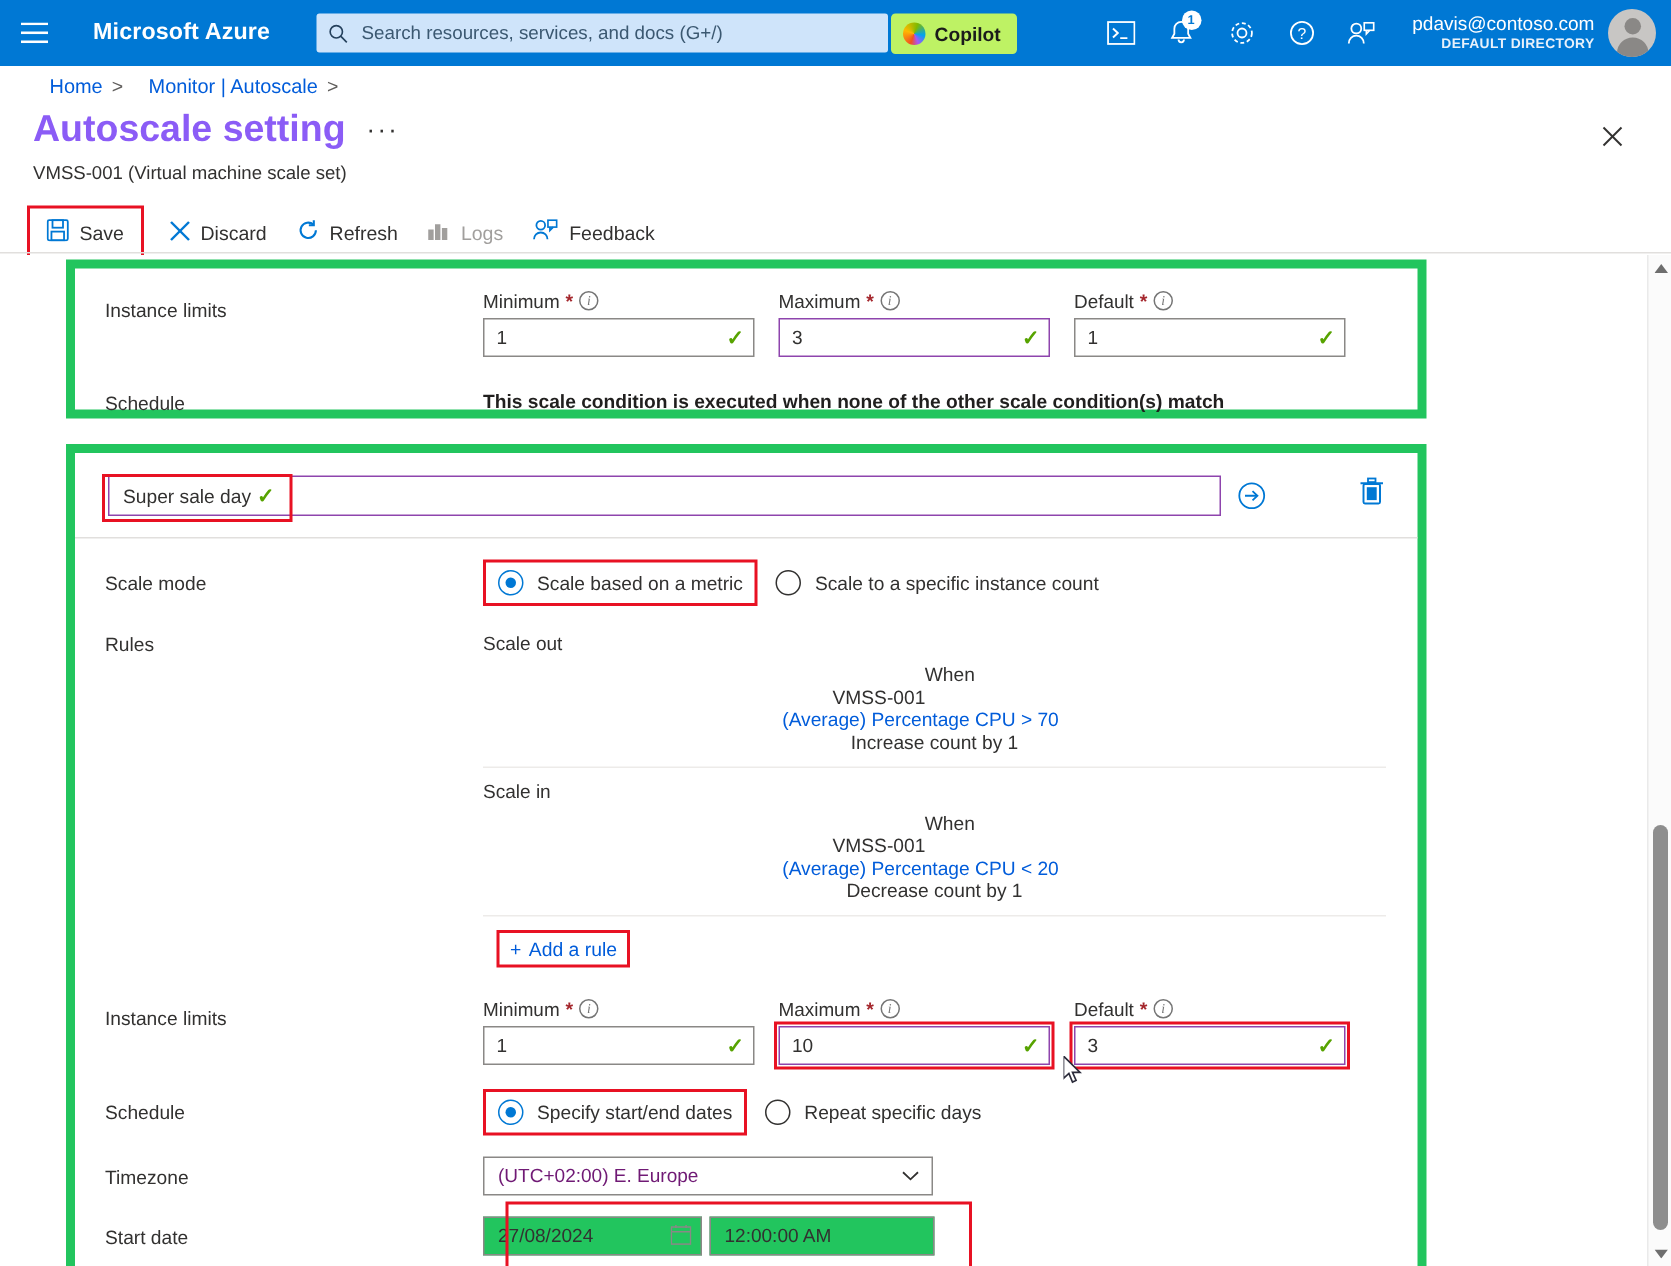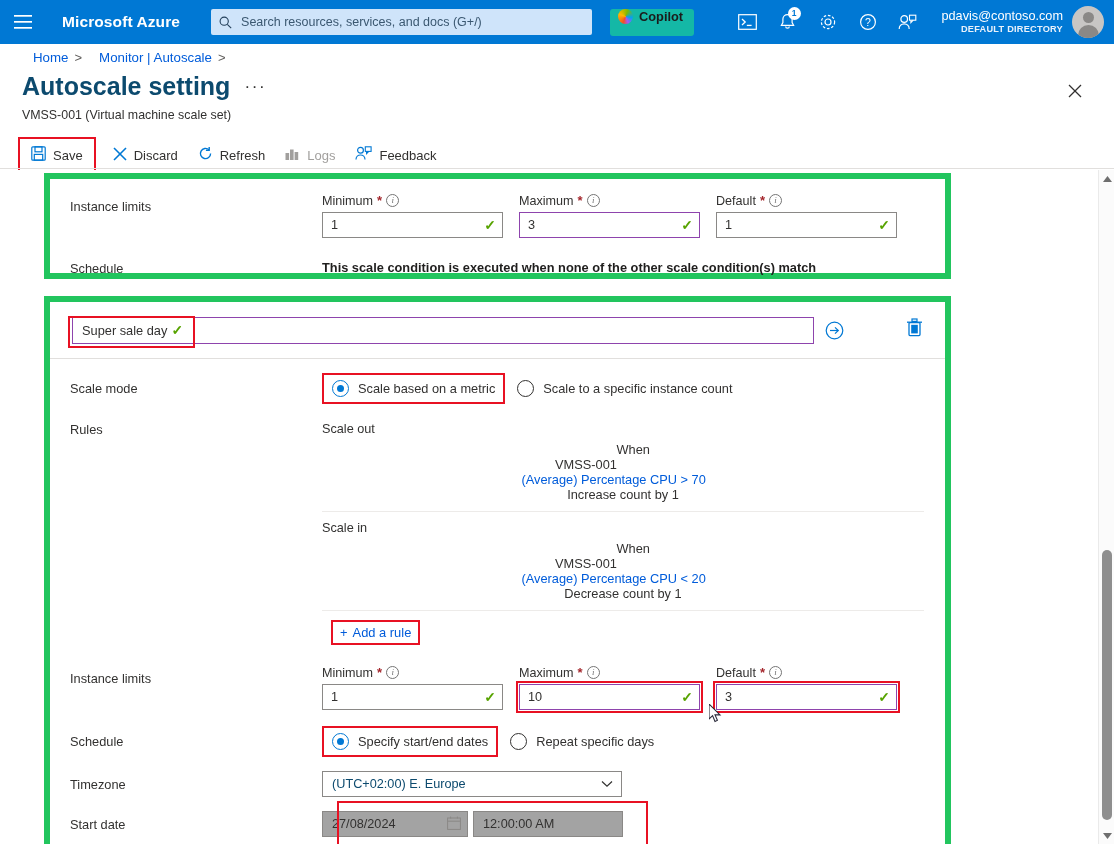--- a/index.html
+++ b/index.html
@@ -43,24 +43,24 @@
     cursor: text;
   }
   .searchwrap .sicon { margin-right: 7px; display: flex; }
   .searchwrap input {
     border: none; background: transparent; outline: none;
     font-family: "Liberation Sans", sans-serif;
     font-size: 12.5px; color: #24405c; width: 100%;
   }
   .searchwrap input::placeholder { color: #3b5871; opacity: 1; }
   .copilot {
-    margin-left: 18px;
+    margin-left: 2px;
     height: 27px;
-    background: #14b8a6; border-radius: 3px;
-    display: flex; 
+    background: #bef264; border-radius: 3px;
+    display: flex; align-items: center;
     padding: 0 11px 0 8px;
     cursor: pointer;
     gap: 6px;
   }
   .copilot .clabel { color: #1b1b1b; font-size: 12.8px; font-weight: bold; }
   .copilot-glyph {
     width: 15px; height: 15px; border-radius: 50%;
     background: conic-gradient(from 200deg, #f25022, #ffb900 25%, #7fba00 50%, #00a4ef 72%, #a855f7 88%, #f25022);
   }
   .topicons {
@@ -109,21 +109,21 @@
     font-size: 13.3px;
   }
   .bc-link { color: #015cda; cursor: pointer; margin-left: 11px; }
   .bc-sep { color: #605e5c; font-size: 13px; }
 
   
   .title-row {
     position: absolute; top: 74px; left: 22px;
     display: flex; align-items: flex-end; gap: 14px;
   }
-  .page-title { font-size: 25px; font-weight: bold; color: #0c4a6e; line-height: 1; }
+  .page-title { font-size: 25px; font-weight: bold; color: #8b5cf6; line-height: 1; }
   .title-ellipsis {
     color: #323130; font-size: 17px; letter-spacing: 1.6px;
     cursor: pointer; padding-bottom: 2px;
   }
   .subtitle {
     position: absolute; top: 108px; left: 22px;
     font-size: 12.4px; color: #323130;
   }
   .close-x {
     position: absolute; top: 78px; right: 26px;
@@ -276,25 +276,25 @@
   .add-rule {
     color: #015cda; font-size: 12.9px; cursor: pointer;
     display: inline-flex; align-items: center; gap: 5px;
     padding: 3px 7px;
   }
   .add-rule-hl { border: 2px solid #e81123; display: inline-flex; }
 
   .select-box {
     height: 26px; border: 1px solid #8a8886; background: #fff;
     display: flex; align-items: center; justify-content: space-between;
-    padding: 0 8px 0 9px; font-size: 12.7px; color: #0c4a6e;
+    padding: 0 8px 0 9px; font-size: 12.7px; color: #701a75;
     width: 300px; cursor: pointer;
   }
   .dt-box {
-    height: 26px; border: 1px solid #8a8886; background: #a3a3a3;
+    height: 26px; border: 1px solid #8a8886; background: #22c55e;
     display: flex; align-items: center; justify-content: space-between;
     padding: 0 6px 0 9px; font-size: 12.7px; color: #323130;
   }
   .dt-date { width: 146px; }
   .dt-time { width: 150px; }
 
   
   .scrollbar {
     position: absolute; right: 0; top: 170px;
     width: 16px; height: 674px;

